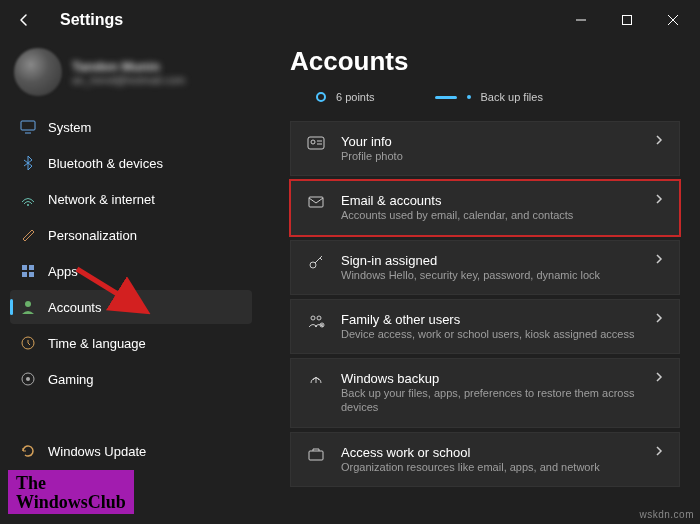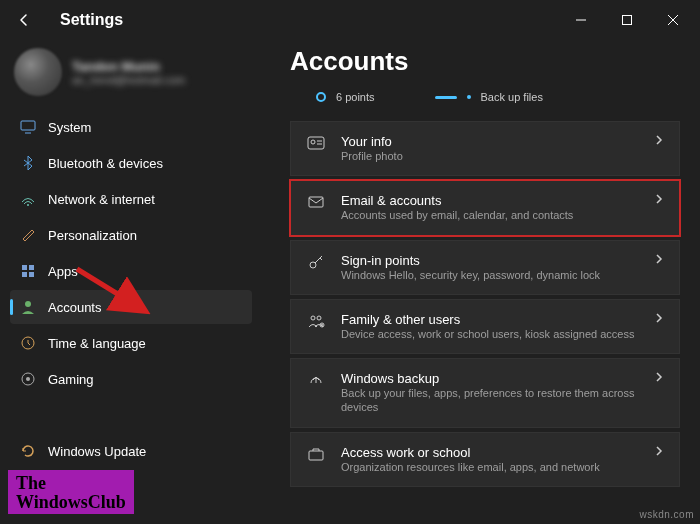--- a/index.html
+++ b/index.html
@@ -316,21 +316,21 @@
       </div>
 
       <div class="card">
         <span class="card-icon">
             <svg width="18" height="18" viewBox="0 0 18 18">
               <circle cx="6" cy="12" r="3" stroke="#ccc" fill="none"></circle>
               <path d="M8 10 L15 3 M13 5 L15 7" stroke="#ccc" fill="none"></path>
             </svg>
           </span>
         <div class="card-text">
-          <div class="card-title">Sign-in points</div>
+          <div class="card-title">Sign-in assigned</div>
           <div class="card-sub">Windows Hello, security key, password, dynamic lock</div>
         </div>
         <span class="chev">
             <svg width="12" height="12" viewBox="0 0 12 12">
               <path d="M4 2 L8 6 L4 10" stroke="#ccc" fill="none" stroke-width="1.5"></path>
             </svg>
           </span>
       </div>
 
       <div class="card">

